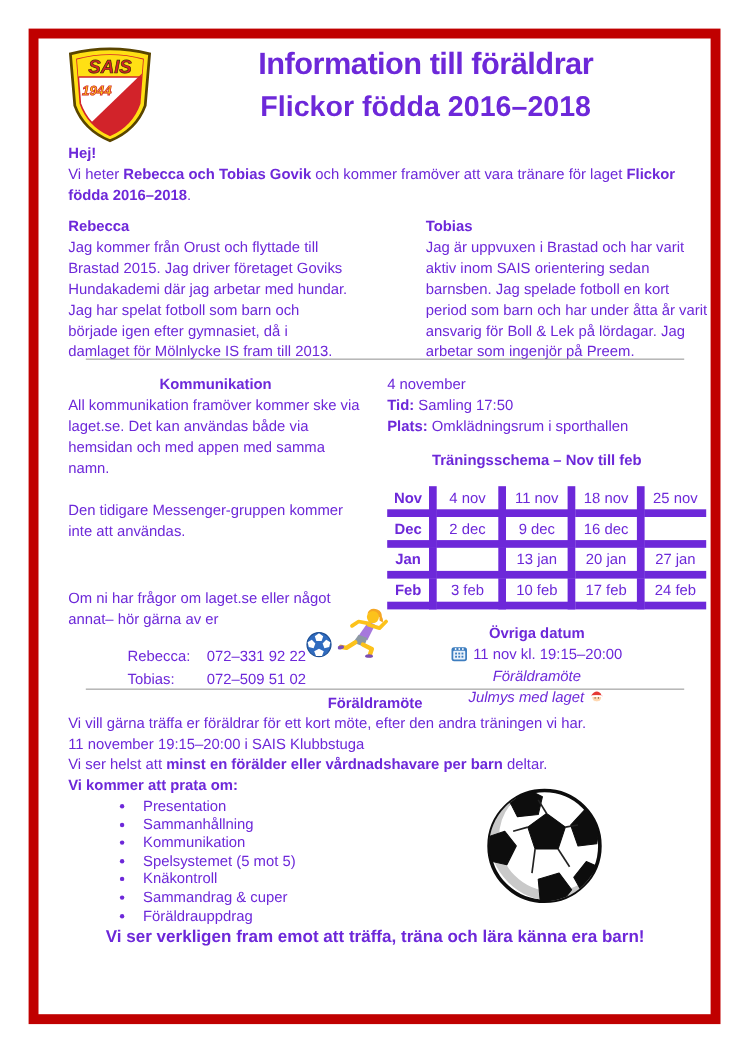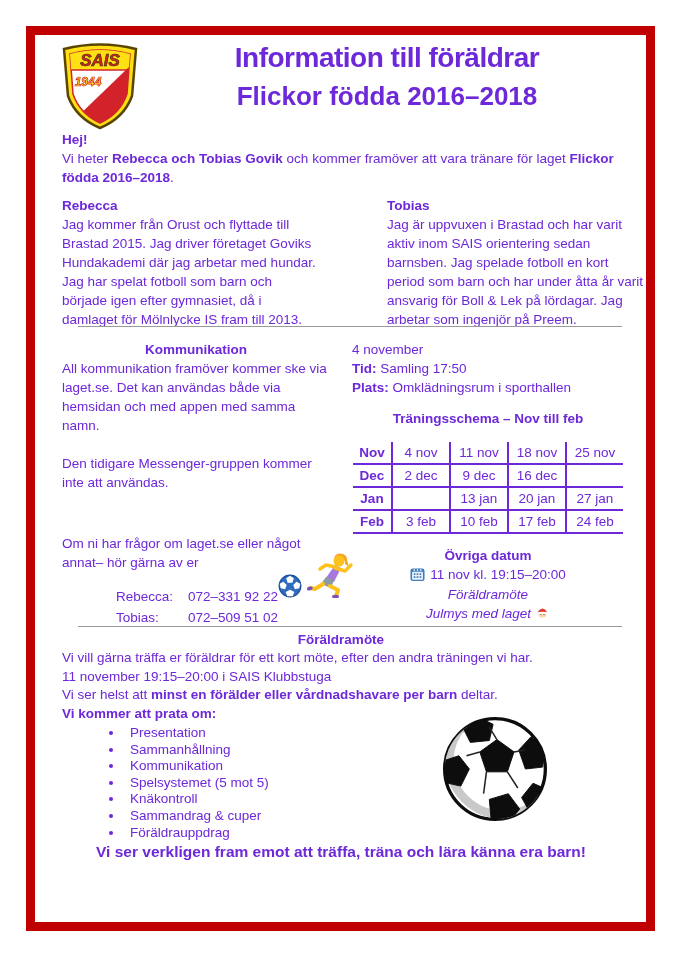--- a/index.html
+++ b/index.html
@@ -33,21 +33,21 @@
   .contacts{margin:14px 0 0 54px;}
   .contact-row{display:flex;font-size:13.5px;line-height:21px;}
   .contact-name{width:72px;}
   .emoji-row{position:absolute;left:278px;top:550px;width:80px;height:48px;
     display:flex;align-items:flex-end;gap:5px;}
   .gap19{margin-top:19px;}
   .gap42{margin-top:42px;}
   
   .sched-title{margin-top:12px;}
   table.sched{border-collapse:collapse;margin:14px auto 0;font-size:13.5px;}
-  table.sched td{border:2px solid #6d28d9;padding:1px 6px;text-align:center;height:19px;min-width:44px;}
+  table.sched td{border:7px solid #6d28d9;padding:1px 6px;text-align:center;height:19px;min-width:44px;}
   table.sched td.month{font-weight:bold;min-width:26px;}
   table.sched tr:first-child td{border-top:none;}
   table.sched td:first-child{border-left:none;}
   table.sched td:last-child{border-right:none;}
   
   .other-dates{margin-top:12px;}
   .od-line{display:flex;justify-content:center;align-items:center;gap:5px;
     font-size:13.5px;line-height:19.5px;}
   .od-event{font-style:italic;display:flex;justify-content:center;align-items:center;gap:4px;
     font-size:13.5px;line-height:19.5px;}

